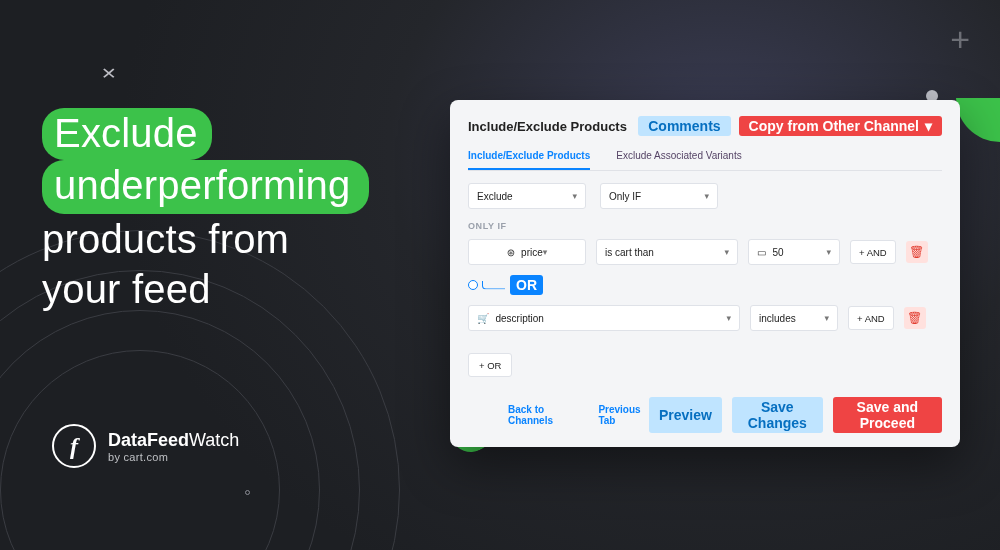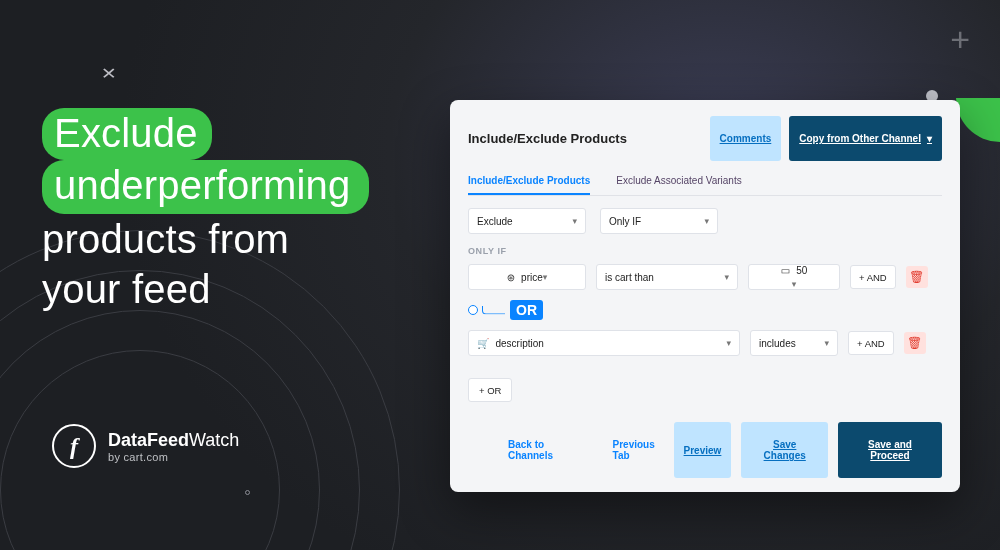--- a/index.html
+++ b/index.html
@@ -31,36 +31,36 @@
   .logo-mark { width:44px; height:44px; border-radius:50%; border:2px solid #fff; display:flex; align-items:center; justify-content:center; font-style:italic; font-weight:700; font-size:24px; font-family:Georgia,serif;}
   .logo-text .t1 { font-size:18px; font-weight:600; }
   .logo-text .t1 .thin { font-weight:300; }
   .logo-text .t2 { font-size:11px; color:#bfc1c5; letter-spacing:.3px; }
 
   
   .panel { position:absolute; top:100px; left:450px; width:510px; background:#f4f5f7; border-radius:8px; box-shadow:0 18px 50px rgba(0,0,0,.45); color:#222; padding:16px 18px 14px; font-size:11px; }
   .panel-header { display:flex; align-items:center; justify-content:space-between; margin-bottom:14px;}
   .panel-title { font-size:13px; font-weight:700; color:#222; }
   .hdr-actions { display:flex; gap:8px; }
-  .btn { border:none; border-radius:3px; padding:17px 10px; font-size:10px; cursor:pointer; display:inline-flex; align-items:center; gap:6px;text-decoration:underline;}
+  .btn { border:none; border-radius:3px; padding:2px 10px; font-size:14px; cursor:pointer; display:inline-flex; align-items:center; gap:6px;}
   .btn-lightblue { background:#bfe4ff; color:#066fc0; font-weight:600; }
-  .btn-blue { background:#0c4a6e; color:#fff; font-weight:600; }
+  .btn-blue { background:#ef4444; color:#fff; font-weight:600; }
   .tabs { display:flex; gap:26px; border-bottom:1px solid #e0e2e7; margin-bottom:12px;}
   .tab { padding-bottom:7px; font-size:10px; color:#546; cursor:pointer; }
   .tab.active { color:#0a84ff; border-bottom:2px solid #0a84ff; font-weight:600; }
 
   .row { display:flex; gap:14px; margin-bottom:12px;}
   .select { background:#fff; border:1px solid #dfe2e8; border-radius:3px; height:26px; display:flex; align-items:center; justify-content:space-between; padding:0 8px; font-size:10px; color:#222; cursor:pointer; }
   .select .caret { font-size:9px; color:#777; }
   .select .lead-ico { font-size:10px; margin-right:6px; color:#333; }
   .section-label { font-size:9px; letter-spacing:.6px; color:#9aa0ab; font-weight:700; margin:2px 0 8px;}
   .cond-row { display:flex; align-items:center; gap:10px; margin-bottom:10px;}
   .cond-row .select.fld { width:118px;justify-content:center; }
   .cond-row .select.op  { width:142px; }
-  .cond-row .select.val { width:92px;flex-direction:column; }
+  .cond-row .select.val { width:92px; }
   .cond-row .select.wide{ width:272px; }
   .cond-row .select.op2 { width:88px; }
   .and-btn { background:#fff; border:1px solid #dfe2e8; border-radius:3px; height:24px; padding:0 8px; font-size:9.5px; color:#222; cursor:pointer;}
   .trash { width:22px; height:22px; border-radius:3px; background:#ffe1de; color:#e23b2e; display:flex; align-items:center; justify-content:center; font-size:12px; cursor:pointer;}
   .or-pill { display:inline-block; background:#0a84ff; color:#fff; font-size:14px; font-weight:700; border-radius:3px; padding:2px 6px; margin:0 0 10px 42px; position:relative;}
   .or-pill::before { content:""; position:absolute; left:-28px; top:50%; width:22px; height:8px; border-left:1px solid #0a84ff; border-bottom:1px solid #0a84ff; border-bottom-left-radius:4px; transform:translateY(-50%);}
   .toggle-dot { position:absolute; left:-42px; top:50%; transform:translateY(-50%); width:10px; height:10px; border-radius:50%; background:#fff; border:1px solid #0a84ff;}
   .add-or { background:#fff; border:1px solid #dfe2e8; border-radius:3px; height:24px; padding:0 10px; font-size:9.5px; color:#222; cursor:pointer; margin-top:12px;}
   .footer { display:flex; align-items:center; justify-content:space-between; margin-top:20px;margin-left:40px;}
   .footer-left { display:flex; gap:22px; }

